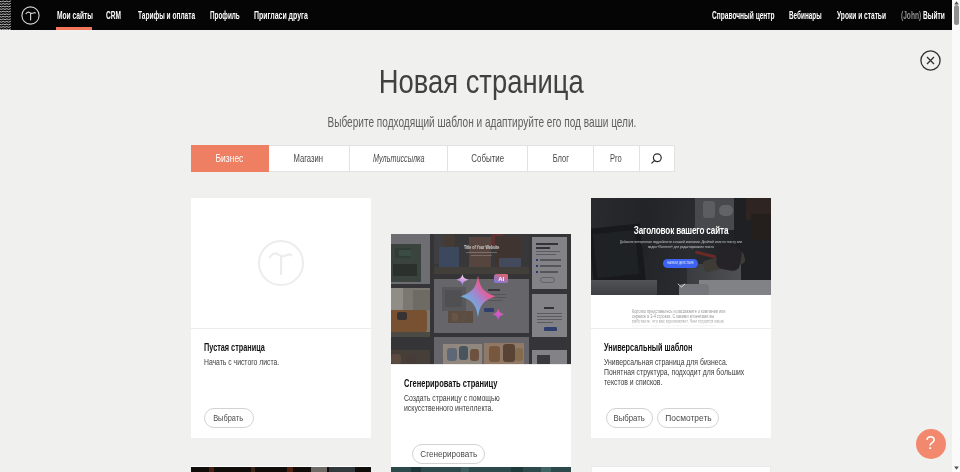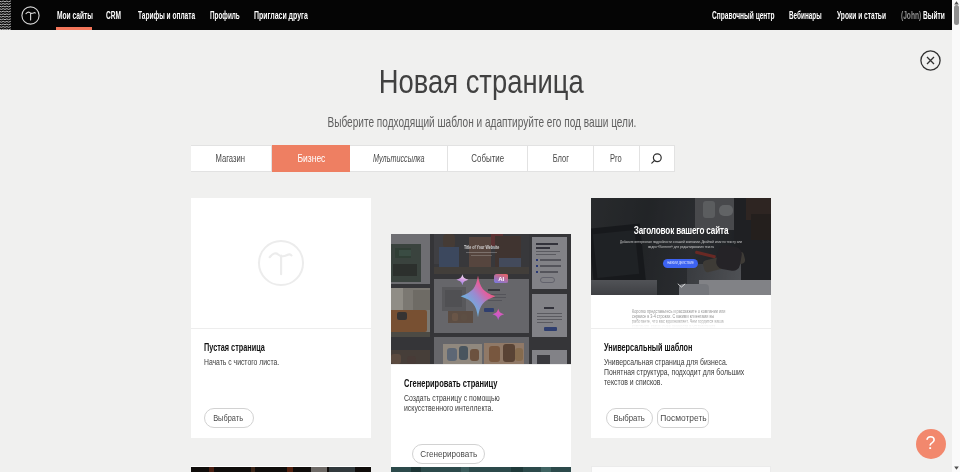--- a/index.html
+++ b/index.html
@@ -82,25 +82,25 @@
 
 <svg class="abs" style="left:920px;top:49.5px;" width="21" height="21" viewBox="0 0 21 21">
   <circle cx="10.5" cy="10.5" r="9.6" fill="none" stroke="#303030" stroke-width="1.3"></circle>
   <path d="M7 7 L14 14 M14 7 L7 14" stroke="#303030" stroke-width="1.3"></path>
 </svg>
 
 <h1 id="h1t"><span style="display:inline-block;white-space:nowrap;transform:scaleX(0.806);transform-origin:center;">Новая страница</span></h1>
 <div class="subtitle" id="subt"><span style="display:inline-block;white-space:nowrap;transform:scaleX(0.672);transform-origin:center;">Выберите подходящий шаблон и адаптируйте его под ваши цели.</span></div>
 
 <div class="tabs">
+  <div class="tab first active" style="width:78px;">
+      <span id="t1" style="transform:scaleX(0.85);">Бизнес</span>
+    </div>
   <div class="tab" style="width:81.5px;">
       <span id="t2" style="transform:scaleX(0.765);">Магазин</span>
-    </div>
-  <div class="tab first active" style="width:78px;">
-      <span id="t1" style="transform:scaleX(0.85);">Бизнес</span>
     </div>
   <div class="tab" style="width:97.5px;font-style:italic;">
       <span id="t3" style="transform:scaleX(0.72);">Мультиссылка</span>
     </div>
   <div class="tab" style="width:80.5px;">
       <span id="t5" style="transform:scaleX(0.79);">Событие</span>
     </div>
   <div class="tab" style="width:66px;">
       <span id="t6" style="transform:scaleX(0.75);">Блог</span>
     </div>
@@ -303,21 +303,21 @@
   <div class="divider"></div>
   <div class="ctitle" id="ct3" style="transform:scaleX(0.73);">Универсальный шаблон</div>
   <div class="cdesc" id="cd3" style="transform:scaleX(0.762);">
       <div style="white-space:nowrap;">Универсальная страница для бизнеса.</div>
       <div style="white-space:nowrap;">Понятная структура, подходит для больших</div>
       <div style="white-space:nowrap;">текстов и списков.</div>
     </div>
   <div class="pill" style="left:14.5px;width:47.5px;">
       <span id="p3" style="transform:scaleX(0.916);">Выбрать</span>
     </div>
-  <div class="pill" style="left:66px;width:52px;border-radius:7px;">
+  <div class="pill" style="left:66px;width:62px;">
       <span id="p4" style="transform:scaleX(0.99);">Посмотреть</span>
     </div>
 </div>
 
 <div class="abs" style="left:191px;top:466px;width:180px;height:6px;background:#fff;">
   <div class="abs" style="left:0px;top:1px;width:180px;height:5px;background:#100d0b;"></div>
   <div class="abs" style="left:18px;top:1px;width:5px;height:5px;background:#4a1f12;"></div>
   <div class="abs" style="left:60px;top:1px;width:4px;height:5px;background:#3c2417;"></div>
   <div class="abs" style="left:96px;top:1px;width:6px;height:5px;background:#52210f;"></div>
   <div class="abs" style="left:120px;top:1px;width:16px;height:5px;background:#6e6a66;"></div>

